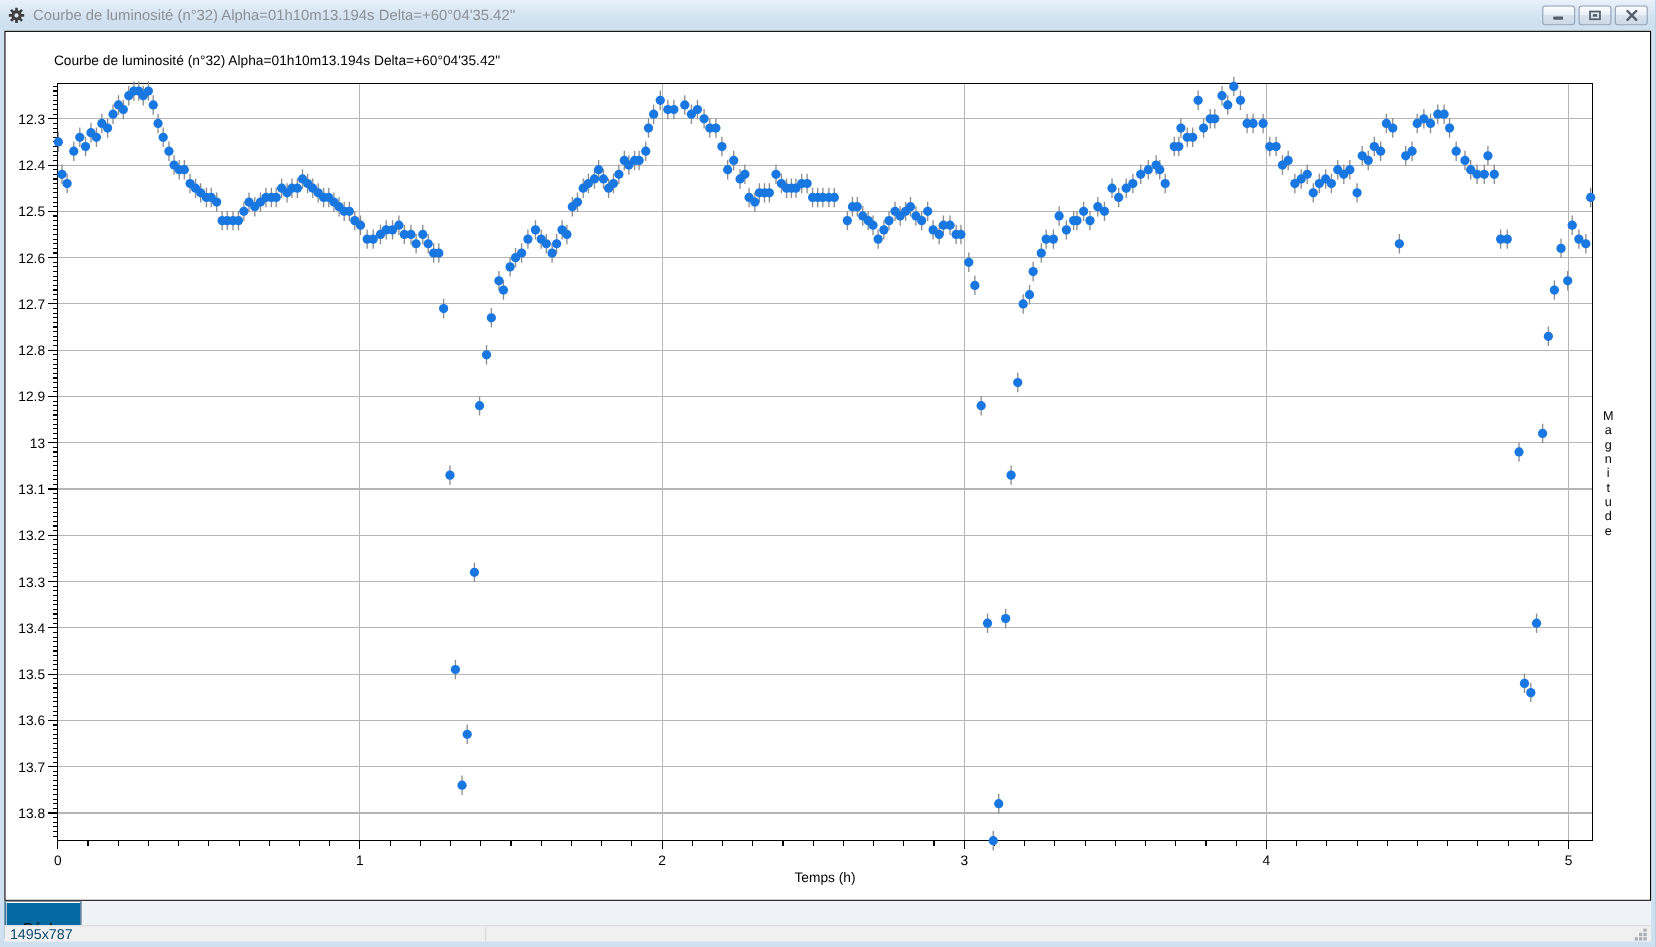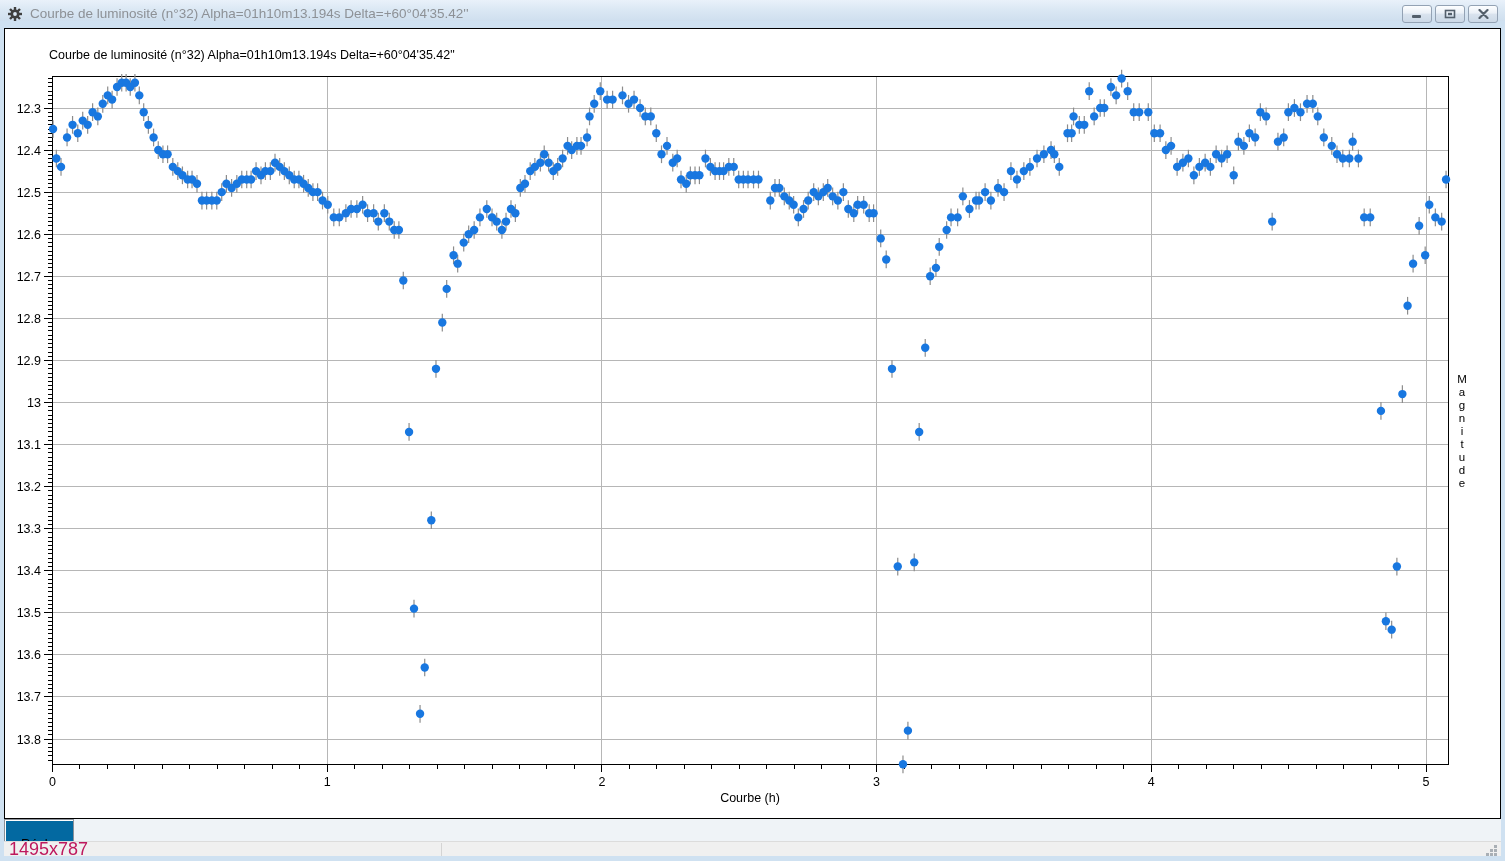--- a/index.html
+++ b/index.html
@@ -28,21 +28,21 @@
 
   
   .bottom-zone{position:absolute;left:4px;top:819px;width:1497px;height:22px;background:#eff3f7;}
   .reglages{position:absolute;left:0;top:0;width:70px;height:21px;background:#0369a1;
     border:1px solid #8a9099;box-shadow:inset 1px 1px 0 #fdfdfd;font-family:"Liberation Sans",sans-serif;
     font-size:13px;color:#000;padding:16px;}
 
   
   .statusbar{position:absolute;left:4px;top:841px;width:1497px;height:15px;background:#f0f0f0;
     border-top:1px solid #dcdcdc;}
-  .status-size{position:absolute;left:5px;top:0px;font-size:18px;color:#be185d;line-height:15px;}
+  .status-size{position:absolute;left:5px;top:0px;font-size:13px;color:#0c4a6e;line-height:15px;}
   .sep{position:absolute;left:437px;top:1px;width:1px;height:13px;background:#d4d4d4;}
   .grip{position:absolute;right:3px;bottom:1px;width:12px;height:12px;}
 </style>
 </head>
 <body>
 
 <div class="window">
 
   <div class="titlebar">
     <span class="app-icon">
@@ -870,21 +870,21 @@
           <circle cx="1408.0891" cy="234.65899999999968" r="4.2"></circle>
           <circle cx="1414.1325" cy="196.7959999999997" r="4.2"></circle>
           <circle cx="1420.1759" cy="226.24499999999983" r="4.2"></circle>
           <circle cx="1424.2963999999997" cy="175.76099999999943" r="4.2"></circle>
           <circle cx="1430.3398" cy="188.3819999999999" r="4.2"></circle>
           <circle cx="1436.6579000000002" cy="192.58899999999983" r="4.2"></circle>
           <circle cx="1441.0531" cy="150.51899999999995" r="4.2"></circle>
         </g>
       </svg>
     <div class="ylabel">Magnitude</div>
-    <div class="xlabel">Courbe (h)</div>
+    <div class="xlabel">Temps (h)</div>
   </div>
 
   <div class="bottom-zone">
     <button class="reglages">Réglages</button>
   </div>
 
   <div class="statusbar">
     <span class="status-size">1495x787</span>
     <div class="sep"></div>
     <div class="grip">

